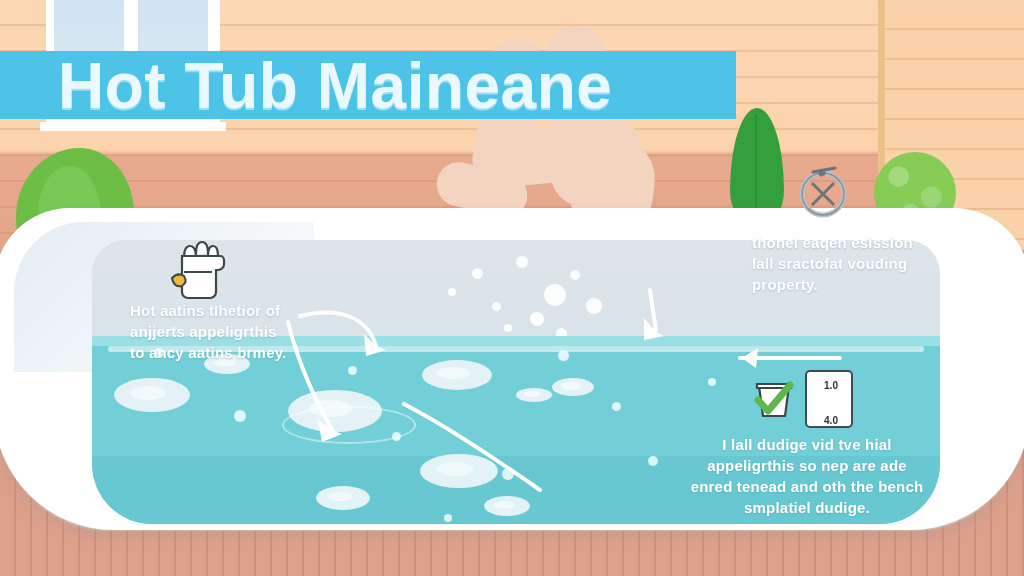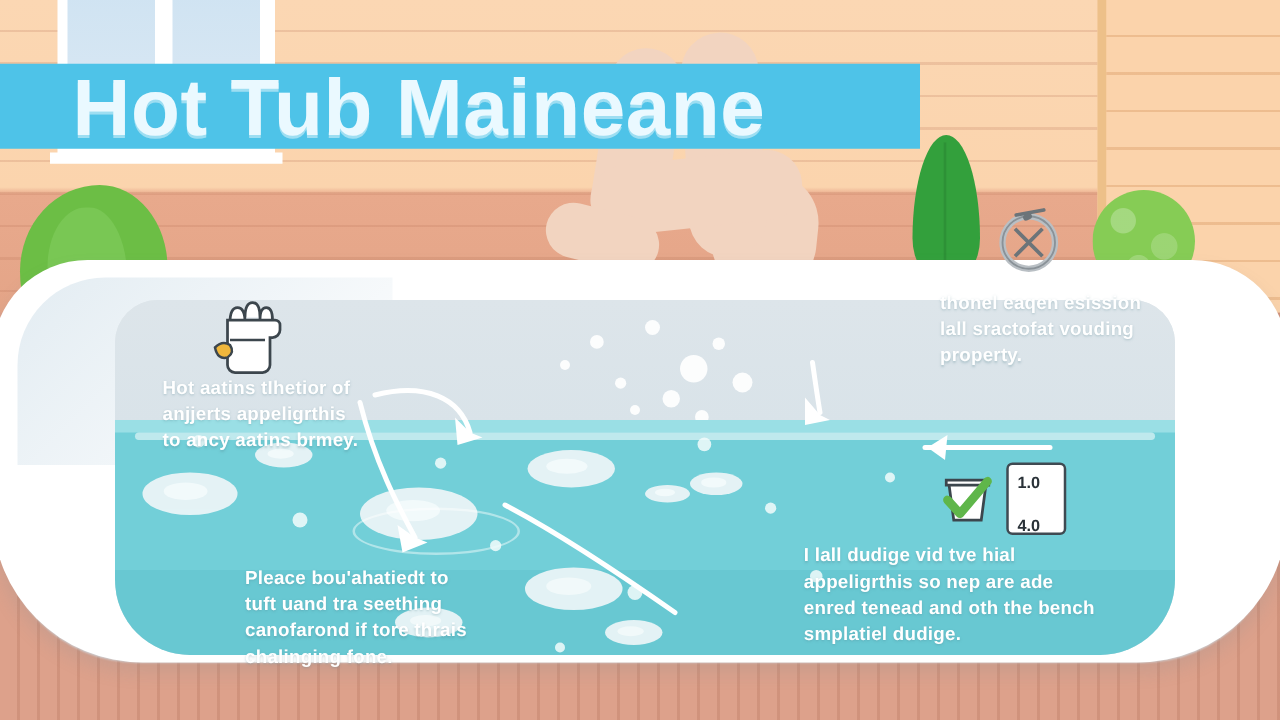--- a/index.html
+++ b/index.html
@@ -78,29 +78,29 @@
   
   .arrows{position:absolute;left:0;top:0;width:1024px;height:576px;pointer-events:none;}
 
   
   .icon-glove{position:absolute;left:170px;top:238px;width:62px;height:66px;}
   .gauge{position:absolute;left:795px;top:160px;width:56px;height:58px;}
   .bucket-check{position:absolute;left:752px;top:378px;width:46px;height:42px;}
   .doc-card{position:absolute;left:805px;top:370px;width:52px;height:56px;}
   .doc-card .sheet{position:absolute;left:0;top:0;width:44px;height:54px;background:#ffffff;border:2.5px solid #3f4a52;border-radius:5px;}
   .doc-card .sheet2{position:absolute;left:7px;top:3px;width:44px;height:50px;background:#ffffff;border:2.5px solid #3f4a52;border-radius:5px;z-index:-1;}
-  .doc-card .val{position:absolute;left:7px;top:5px;width:34px;text-align:left;font-size:13px;line-height:20px;color:#2a3238;font-weight:bold;}
+  .doc-card .val{position:absolute;left:7px;top:5px;width:34px;text-align:center;font-size:10px;line-height:20px;color:#2a3238;font-weight:bold;}
 
   
   .note{position:absolute;color:#ffffff;font-size:15px;line-height:21px;font-weight:bold;
     text-shadow:0 1px 2px rgba(80,130,140,.35);letter-spacing:.2px;}
   .note.n1{left:130px;top:300px;width:190px;}
   .note.n2{left:752px;top:232px;width:190px;}
   .note.n3{left:196px;top:452px;width:200px;}
-  .note.n4{left:643px;top:434px;width:270px;text-align:left;}
+  .note.n4{left:672px;top:434px;width:270px;text-align:center;}
   .note .ln{display:block;white-space:nowrap;}
   .note.n1 .ln,.note.n2 .ln,.note.n3 .ln{white-space:normal;}
 </style>
 </head>
 <body>
 
 <div id="stage">
 
   <div class="wall"></div>
   <div class="wall-planks"></div>
@@ -224,26 +224,20 @@
     <span class="ln">anjjerts appeligrthis</span>
     <span class="ln">to ancy aatins brmey.</span>
   </div>
 
   <div class="note n2">
     <span class="ln">thonel eaqen esission</span>
     <span class="ln">lall sractofat vouding</span>
     <span class="ln">property.</span>
   </div>
 
-  <div class="note n3">
-    <span class="ln">Pleace bou'ahatiedt to</span>
-    <span class="ln">tuft uand tra seething</span>
-    <span class="ln">canofarond if tore thrais</span>
-    <span class="ln">chalinging fone.</span>
-  </div>
 
   <div class="note n4">
     <span class="ln">I lall dudige vid tve hial</span>
     <span class="ln">appeligrthis so nep are ade</span>
     <span class="ln">enred tenead and oth the bench</span>
     <span class="ln">smplatiel dudige.</span>
   </div>
 
 </div>
 

